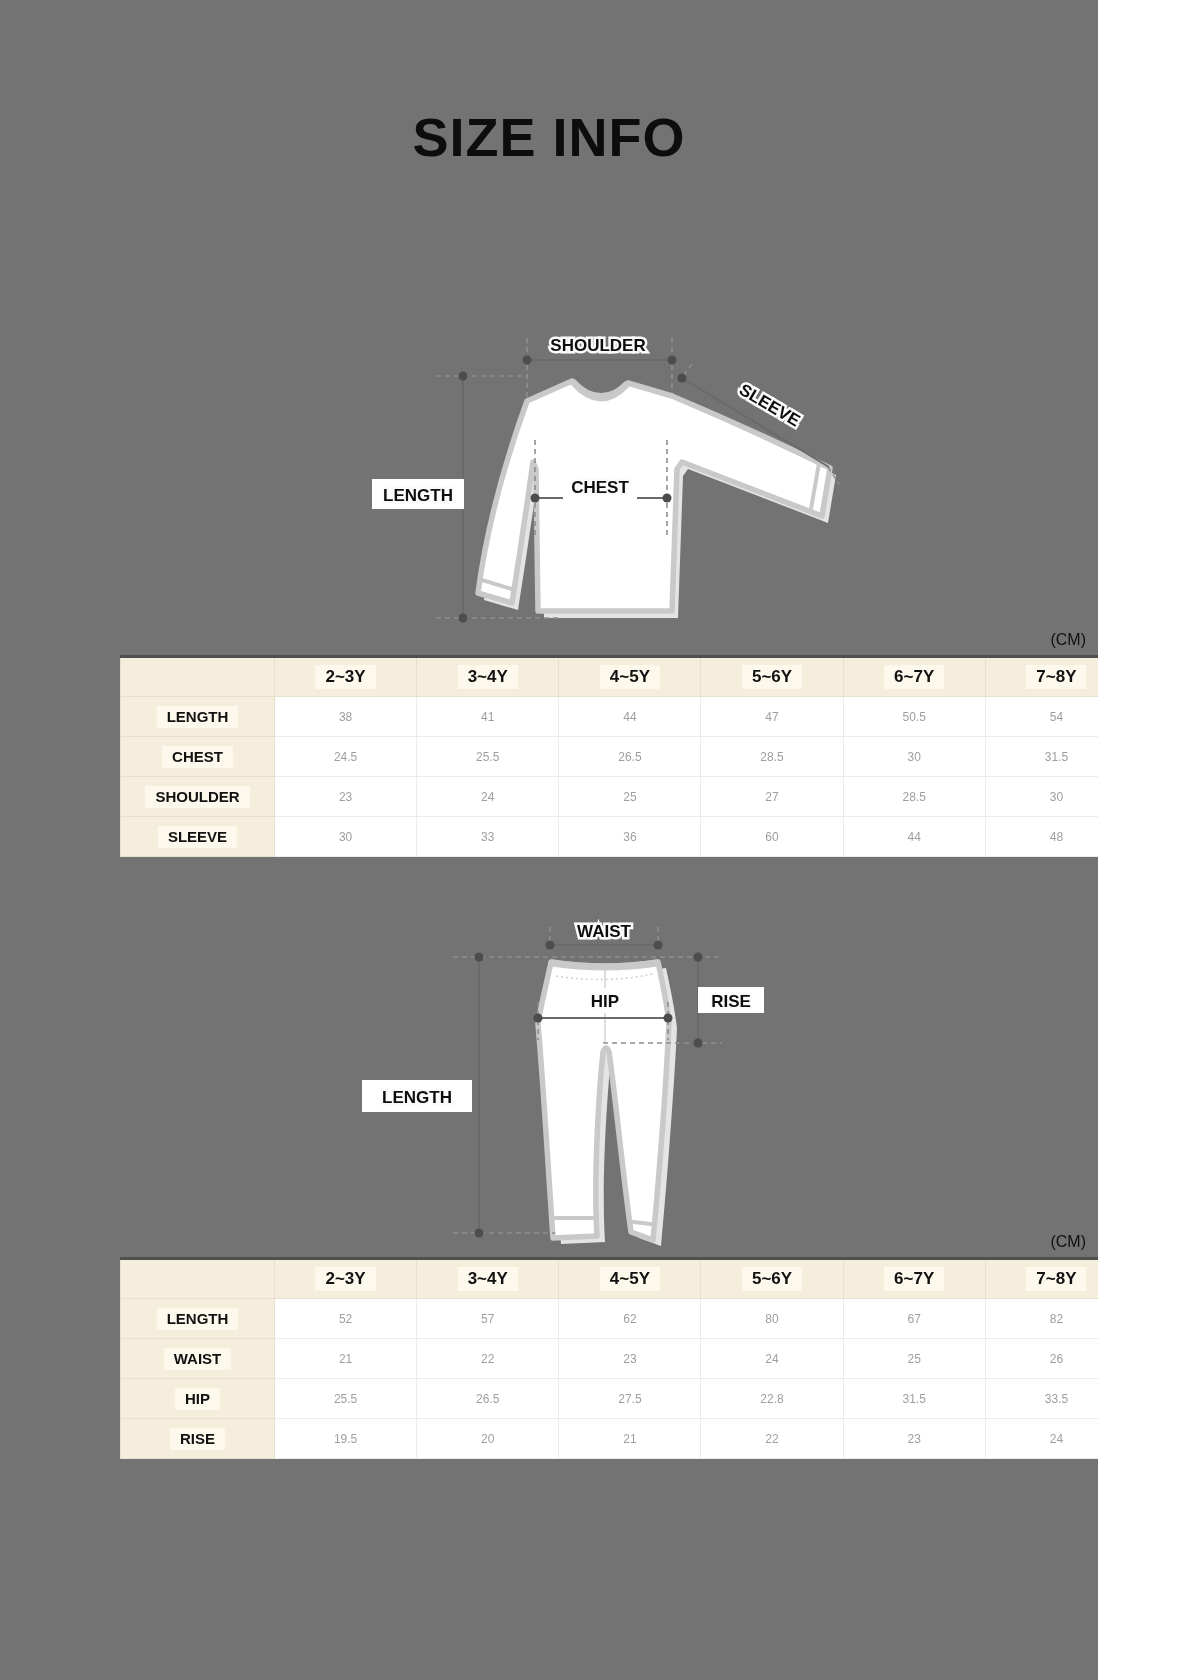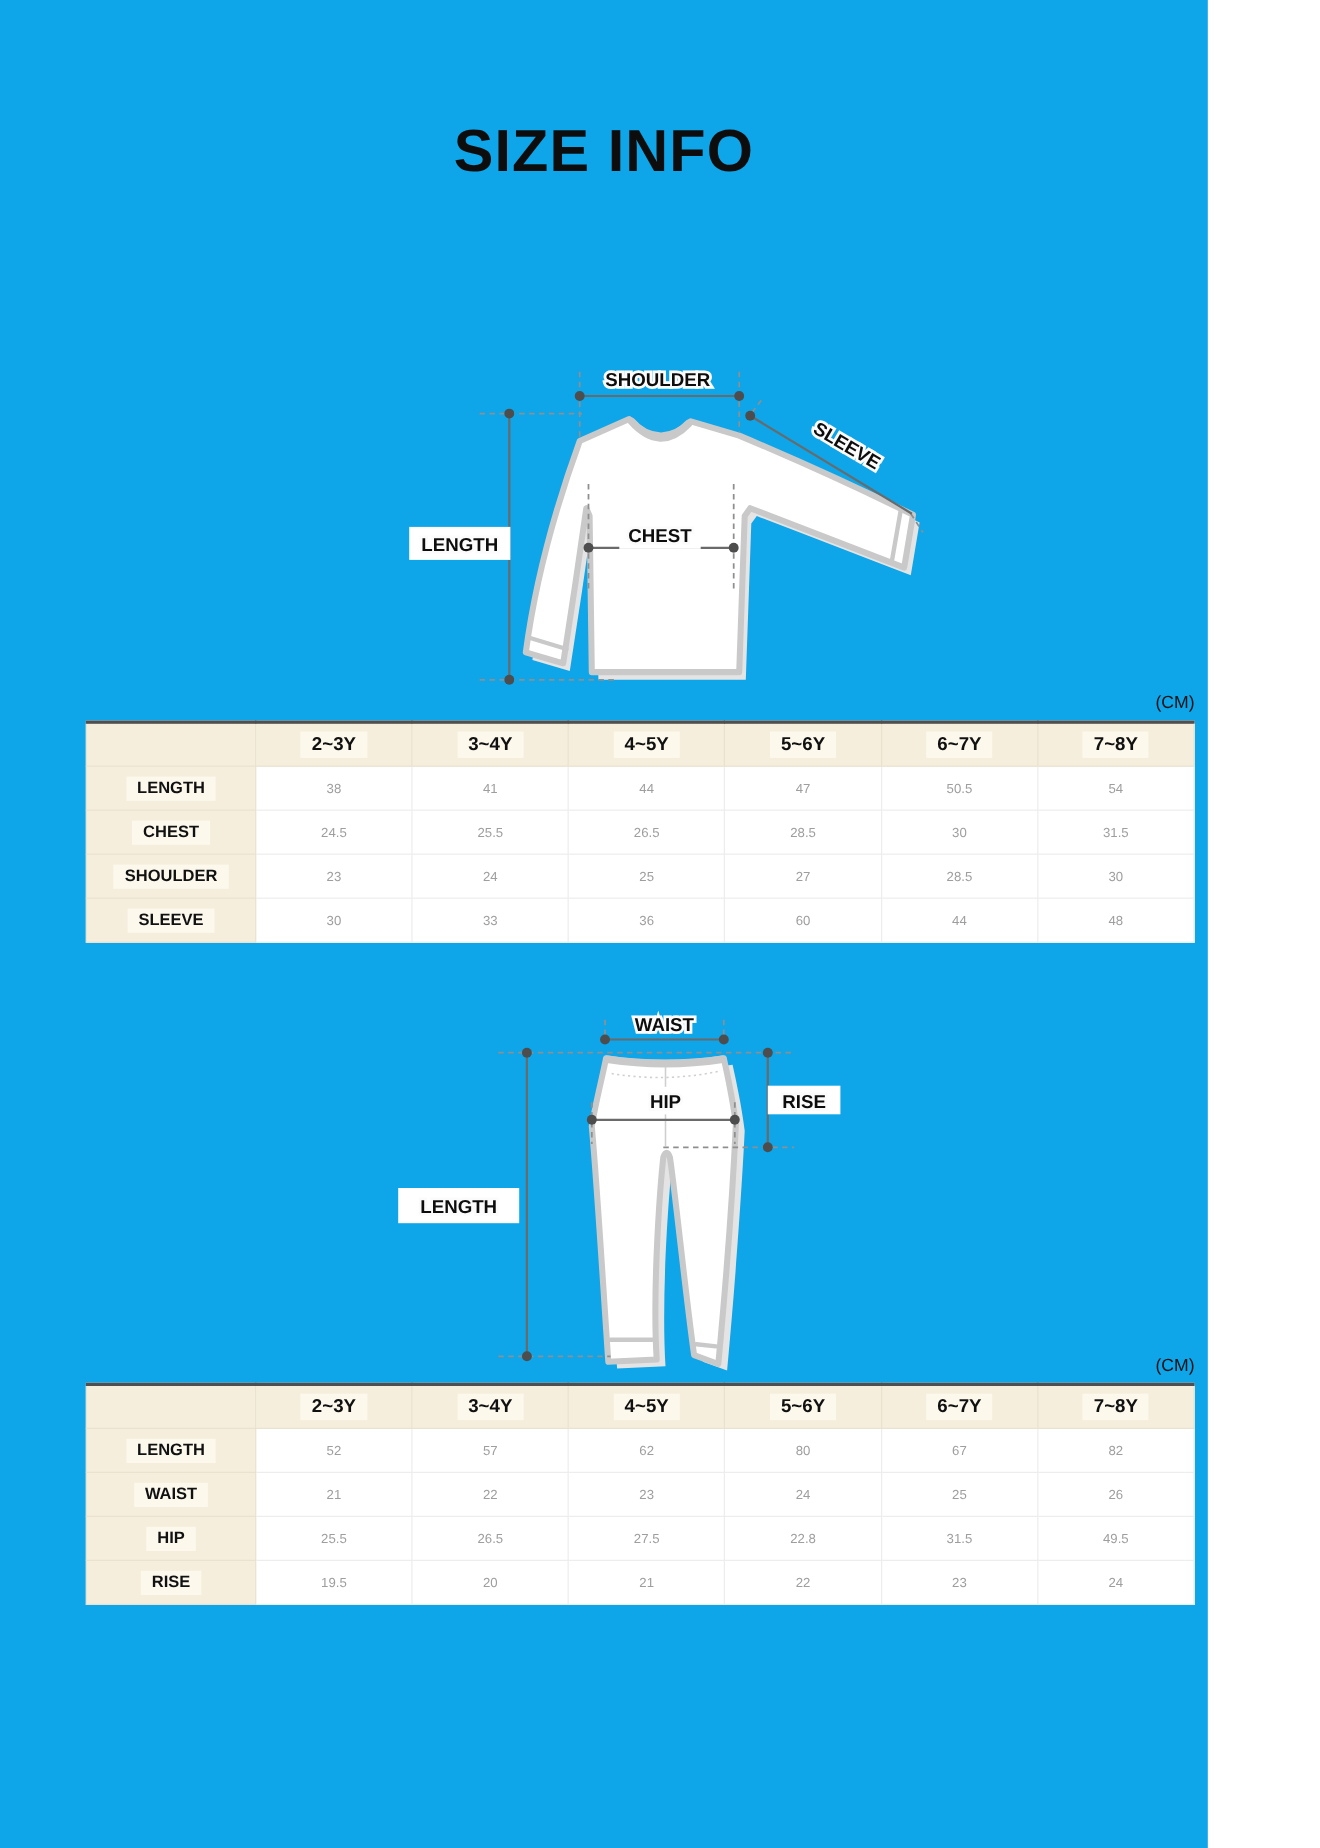--- a/index.html
+++ b/index.html
@@ -6,21 +6,21 @@
   html, body {
     margin: 0; padding: 0;
     width: 1200px; height: 1680px;
     background: #ffffff;
     font-family: "Liberation Sans", sans-serif;
     -webkit-font-smoothing: antialiased;
   }
   .page {
     position: relative;
     width: 1098px; height: 1680px;
-    background: #0ea5e9;
+    background: #737373;
     overflow: hidden;
   }
   .page-title {
     margin: 0;
     padding-top: 106px;
     text-align: center;
     font-size: 54px;
     font-weight: bold;
     letter-spacing: 1px;
     color: #0d0d0d;
@@ -34,21 +34,21 @@
   .unit-label {
     position: absolute;
     right: 12px; bottom: 6px;
     font-size: 16px;
     font-weight: normal;
     color: #111;
   }
   
   table.size-table {
     width: 1008px;
-    margin-left: 78px;
+    margin-left: 120px;
     border-collapse: collapse;
     table-layout: fixed;
     border-top: 3px solid #4f4f4f;
     border-bottom: 1px solid #e9e9e9;
     background: #ffffff;
   }
   table.size-table col.label-col { width: 154px; }
   table.size-table th, table.size-table td {
     height: 40px;
     text-align: center;
@@ -322,21 +322,21 @@
         <td class="size-value">25</td>
         <td class="size-value">26</td>
       </tr>
       <tr>
         <th class="row-label"><span class="hl">HIP</span></th>
         <td class="size-value">25.5</td>
         <td class="size-value">26.5</td>
         <td class="size-value">27.5</td>
         <td class="size-value">22.8</td>
         <td class="size-value">31.5</td>
-        <td class="size-value">49.5</td>
+        <td class="size-value">33.5</td>
       </tr>
       <tr>
         <th class="row-label"><span class="hl">RISE</span></th>
         <td class="size-value">19.5</td>
         <td class="size-value">20</td>
         <td class="size-value">21</td>
         <td class="size-value">22</td>
         <td class="size-value">23</td>
         <td class="size-value">24</td>
       </tr>

